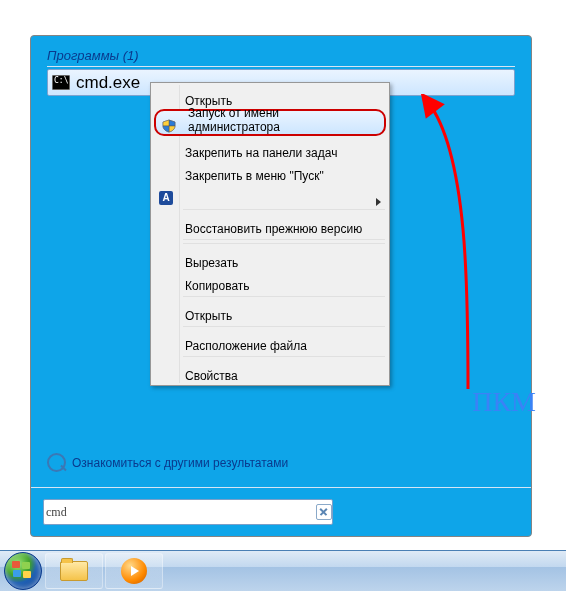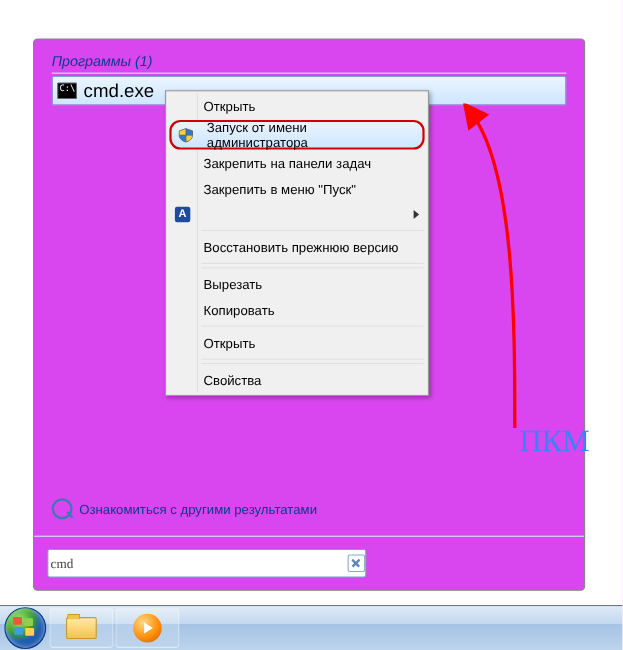--- a/index.html
+++ b/index.html
@@ -1,17 +1,17 @@
 <!DOCTYPE html>
 <html><head>
 <meta charset="utf-8">
 <style>
 html,body{margin:0;padding:0;font-family:"Segoe UI",Tahoma,sans-serif;font-size:12px;color:#000;background:#fff}
 .viewport{position:relative;width:566px;height:591px;background:#fff;overflow:hidden}
-.inner{position:absolute;left:30px;top:35px;width:500px;height:500px;border:1px solid #848484;border-radius:4px;background:#d946ef}
+.inner{position:absolute;left:30px;top:35px;width:500px;height:500px;border:1px solid #848484;border-radius:4px;background:#0ea5e9}
 .results{padding:12px 16px 0 16px}
 .group-header{color:#0a3a8d;font-size:13px;font-style:italic;border-bottom:1px solid #d6e5f5;padding-bottom:3px;margin-bottom:2px}
 .result-row{display:flex;align-items:center;height:25px;border:1px solid #7da2ce;border-radius:2px;background:linear-gradient(#eaf4ff,#cde6ff);padding:0 4px;gap:6px}
 .cmd-ico{width:16px;height:13px;background:#000;border:1px solid #666;position:relative;border-radius:1px}
 .cmd-ico::after{content:"C:\\";color:#fff;font:8px/1 monospace;position:absolute;left:1px;top:1px}
 .result-label{font-size:17px}
 .see-more{position:absolute;left:16px;bottom:64px;display:flex;align-items:center;gap:6px;color:#0a3a8d}
 .see-more .mag{width:15px;height:15px;border:2px solid #3b78b5;border-radius:50%;position:relative}
 .see-more .mag::after{content:"";position:absolute;width:7px;height:2px;background:#3b78b5;transform:rotate(45deg);left:11px;top:12px}
 .bottom-bar{position:absolute;left:0;right:0;bottom:0;height:48px;border-top:1px solid #d6e5f5;display:flex;align-items:center;padding:0 12px;gap:10px}
@@ -23,21 +23,21 @@
 .search-box .clear::after{transform:rotate(-45deg)}
 .shutdown{flex:1;height:24px;border:1px solid #b9915a;border-radius:3px;background:linear-gradient(#fff,#f0e4cc);display:flex;align-items:center}
 .shutdown .sh-main{flex:1;display:flex;align-items:center;gap:5px;padding:0 6px}
 .shutdown .sh-arrow{width:18px;border-left:1px solid #cfb78b;height:100%;display:flex;align-items:center;justify-content:center}
 .sh-ico{width:12px;height:12px;border:2px solid #b47400;border-radius:50%;position:relative}
 .sh-ico::after{content:"";position:absolute;left:4px;top:-3px;width:2px;height:7px;background:#b47400}
 .tri-r{width:0;height:0;border-top:4px solid transparent;border-bottom:4px solid transparent;border-left:5px solid #333}
 
 .ctx{position:absolute;left:150px;top:82px;width:234px;background:#f0f0f0;border:1px solid #979797;box-shadow:2px 2px 4px rgba(0,0,0,.3);padding:2px}
 .ctx .gutter{position:absolute;left:2px;top:2px;bottom:2px;width:26px;background:#f0f0f0;border-right:1px solid #e0e0e0}
-.ctx-item{position:relative;height:23px;display:flex;align-items:center;padding-left:32px;padding-right:18px;font-size:12px;color:#000}
+.ctx-item{position:relative;height:23px;display:flex;align-items:flex-end;padding-left:32px;padding-right:18px;font-size:12px;color:#000}
 .ctx-item.hl{border:2px solid #c00;border-radius:10px;background:linear-gradient(#eaf4ff,#cde6ff);margin:1px 1px}
 .ctx-item .ico{position:absolute;left:5px;width:16px;height:16px;display:flex;align-items:center;justify-content:center}
 .ctx-sep{height:1px;background:#e0e0e0;margin:3px 2px 3px 30px}
 .ctx-item .sub{position:absolute;right:6px}
 .shield{width:14px;height:14px}
 .shield path{stroke:#555;stroke-width:.5}
 .acronis-ico{width:14px;height:14px;background:#1e4b9b;color:#fff;font:bold 10px/14px Arial;text-align:center;border-radius:2px}
 
 .annot{position:absolute;right:30px;top:386px;color:#3b82f6;font:28px "Segoe UI";font-weight:400}
 .arrow-svg{position:absolute;left:408px;top:94px;pointer-events:none}
@@ -128,20 +128,23 @@
       <span>Вырезать</span>
     </div>
     <div class="ctx-item">
       <span>Копировать</span>
     </div>
     <div class="ctx-sep"></div>
     <div class="ctx-item">
       <span>Открыть</span>
     </div>
     <div class="ctx-sep"></div>
+    <div class="ctx-item">
+      <span>Расположение файла</span>
+    </div>
     <div class="ctx-sep"></div>
     <div class="ctx-item">
       <span>Свойства</span>
     </div>
   </div>
 
   <svg class="arrow-svg" width="90" height="300">
     <defs>
         <marker id="ah" markerWidth="12" markerHeight="12" refX="6" refY="6" orient="auto">
           <path d="M2,2 L10,6 L2,10 Z" fill="#f00"></path>

